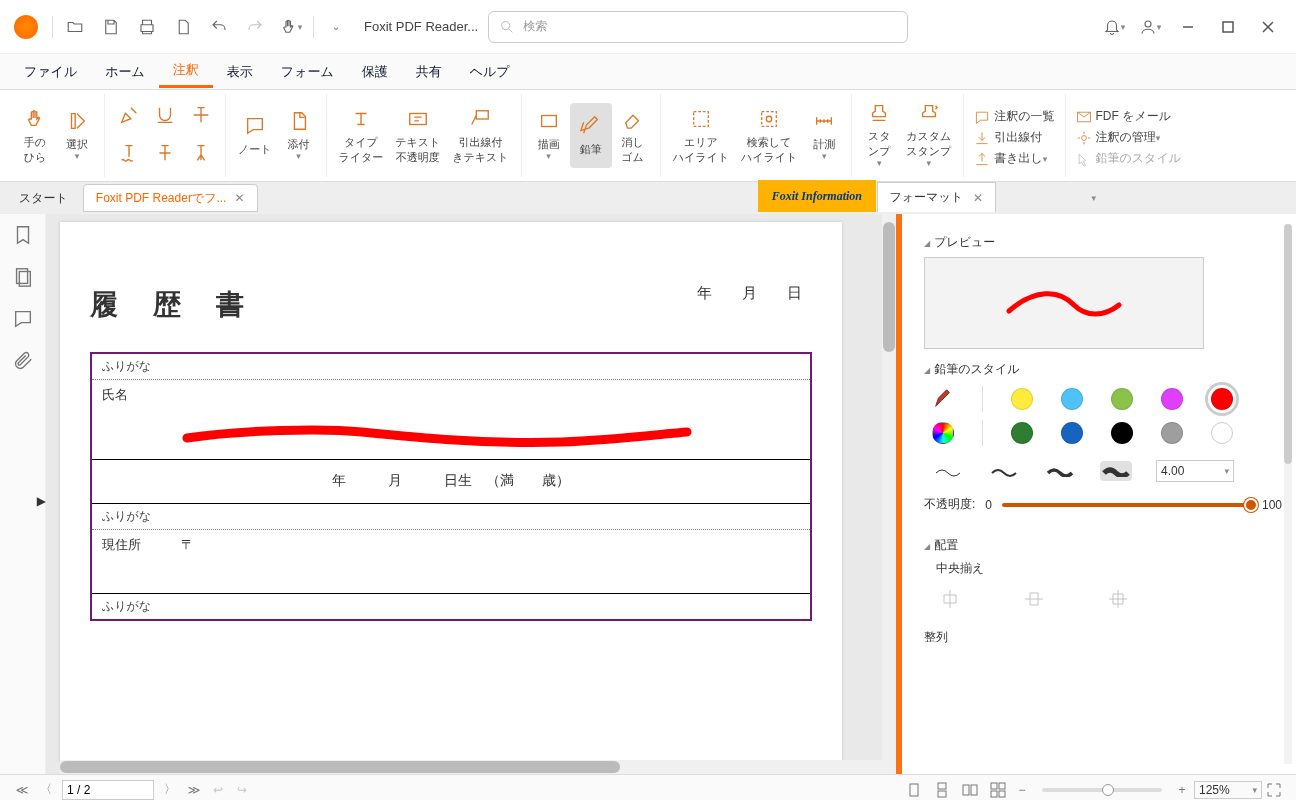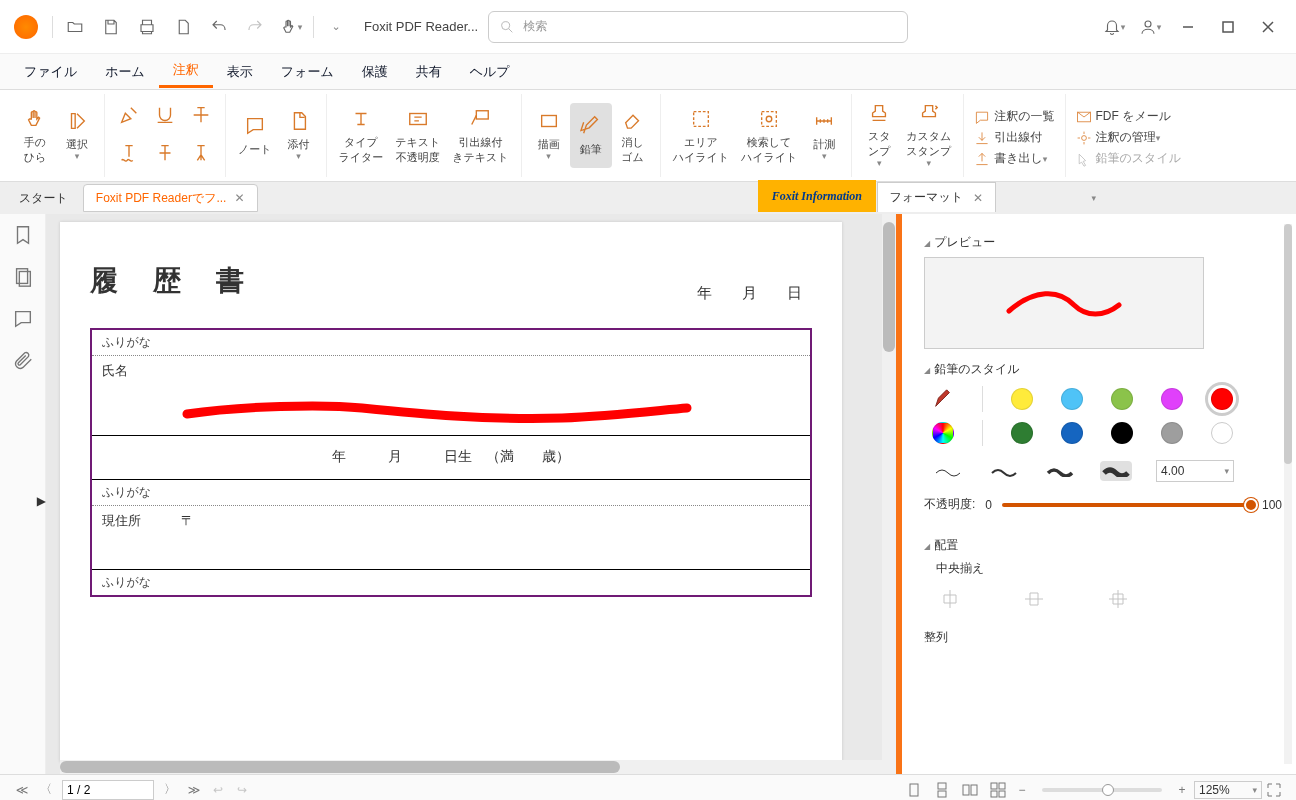--- a/index.html
+++ b/index.html
@@ -42,21 +42,21 @@
 .fmt-tab { position: absolute; right: 300px; top: 0; height: 30px; background: #fff; border: 1px solid #ccc; border-bottom: none; padding: 4px 12px; display: flex; align-items: center; font-size: 12px; }
 .fmt-tab .closex { margin-left: 10px; color: #888; cursor: pointer; }
 
 .workspace { display: flex; height: 560px; }
 .leftrail { width: 46px; background: #fafafa; border-right: 1px solid #eee; display: flex; flex-direction: column; align-items: center; padding-top: 10px; gap: 20px; position: relative; }
 .leftrail .rail-icon { width: 22px; height: 22px; cursor: pointer; }
 .leftrail .rail-icon svg { width: 22px; height: 22px; stroke: #777; fill: none; stroke-width: 1.5; }
 .leftrail .expander { position: absolute; right: -1px; top: 50%; }
 
 .docarea { flex: 1; background: #e9e9e9; position: relative; overflow: hidden; }
-.page { background: #fff; margin: 8px 0 0 14px; width: 782px; height: 540px; box-shadow: 0 0 3px rgba(0,0,0,.15); padding: 40px 30px 20px 30px; position: relative; }
+.page { background: #fff; margin: 8px 0 0 14px; width: 782px; height: 540px; box-shadow: 0 0 3px rgba(0,0,0,.15); padding: 64px 30px 20px 30px; position: relative; }
 .page h1 { font-family: "MS Mincho", serif; font-size: 28px; letter-spacing: 14px; font-weight: bold;}
 .page .dateline { position: absolute; top: 62px; right: 40px; font-family: "MS Mincho", serif; font-size: 15px; }
 .page .form { border: 2px solid #701a75; margin-top: 28px; }
 .page .form .row { border-bottom: 1px solid #000; padding: 6px 10px; font-family: "MS Mincho", serif; font-size: 13px; }
 .page .form .row.small { font-size: 12px; color: #444; padding: 4px 10px; border-bottom: 1px dotted #888;}
 .page .form .row.tall { height: 80px; position: relative; }
 .page .form .row.mid { height: 44px; font-size: 14px; }
 .pencil-stroke { position: absolute; left: 90px; top: 40px; }
 .vscroll { position: absolute; right: 0; top: 0; width: 14px; bottom: 0; background: #f0f0f0; }
 .vscroll .thumb { position: absolute; right: 1px; width: 12px; background: #bbb; border-radius: 6px; }

